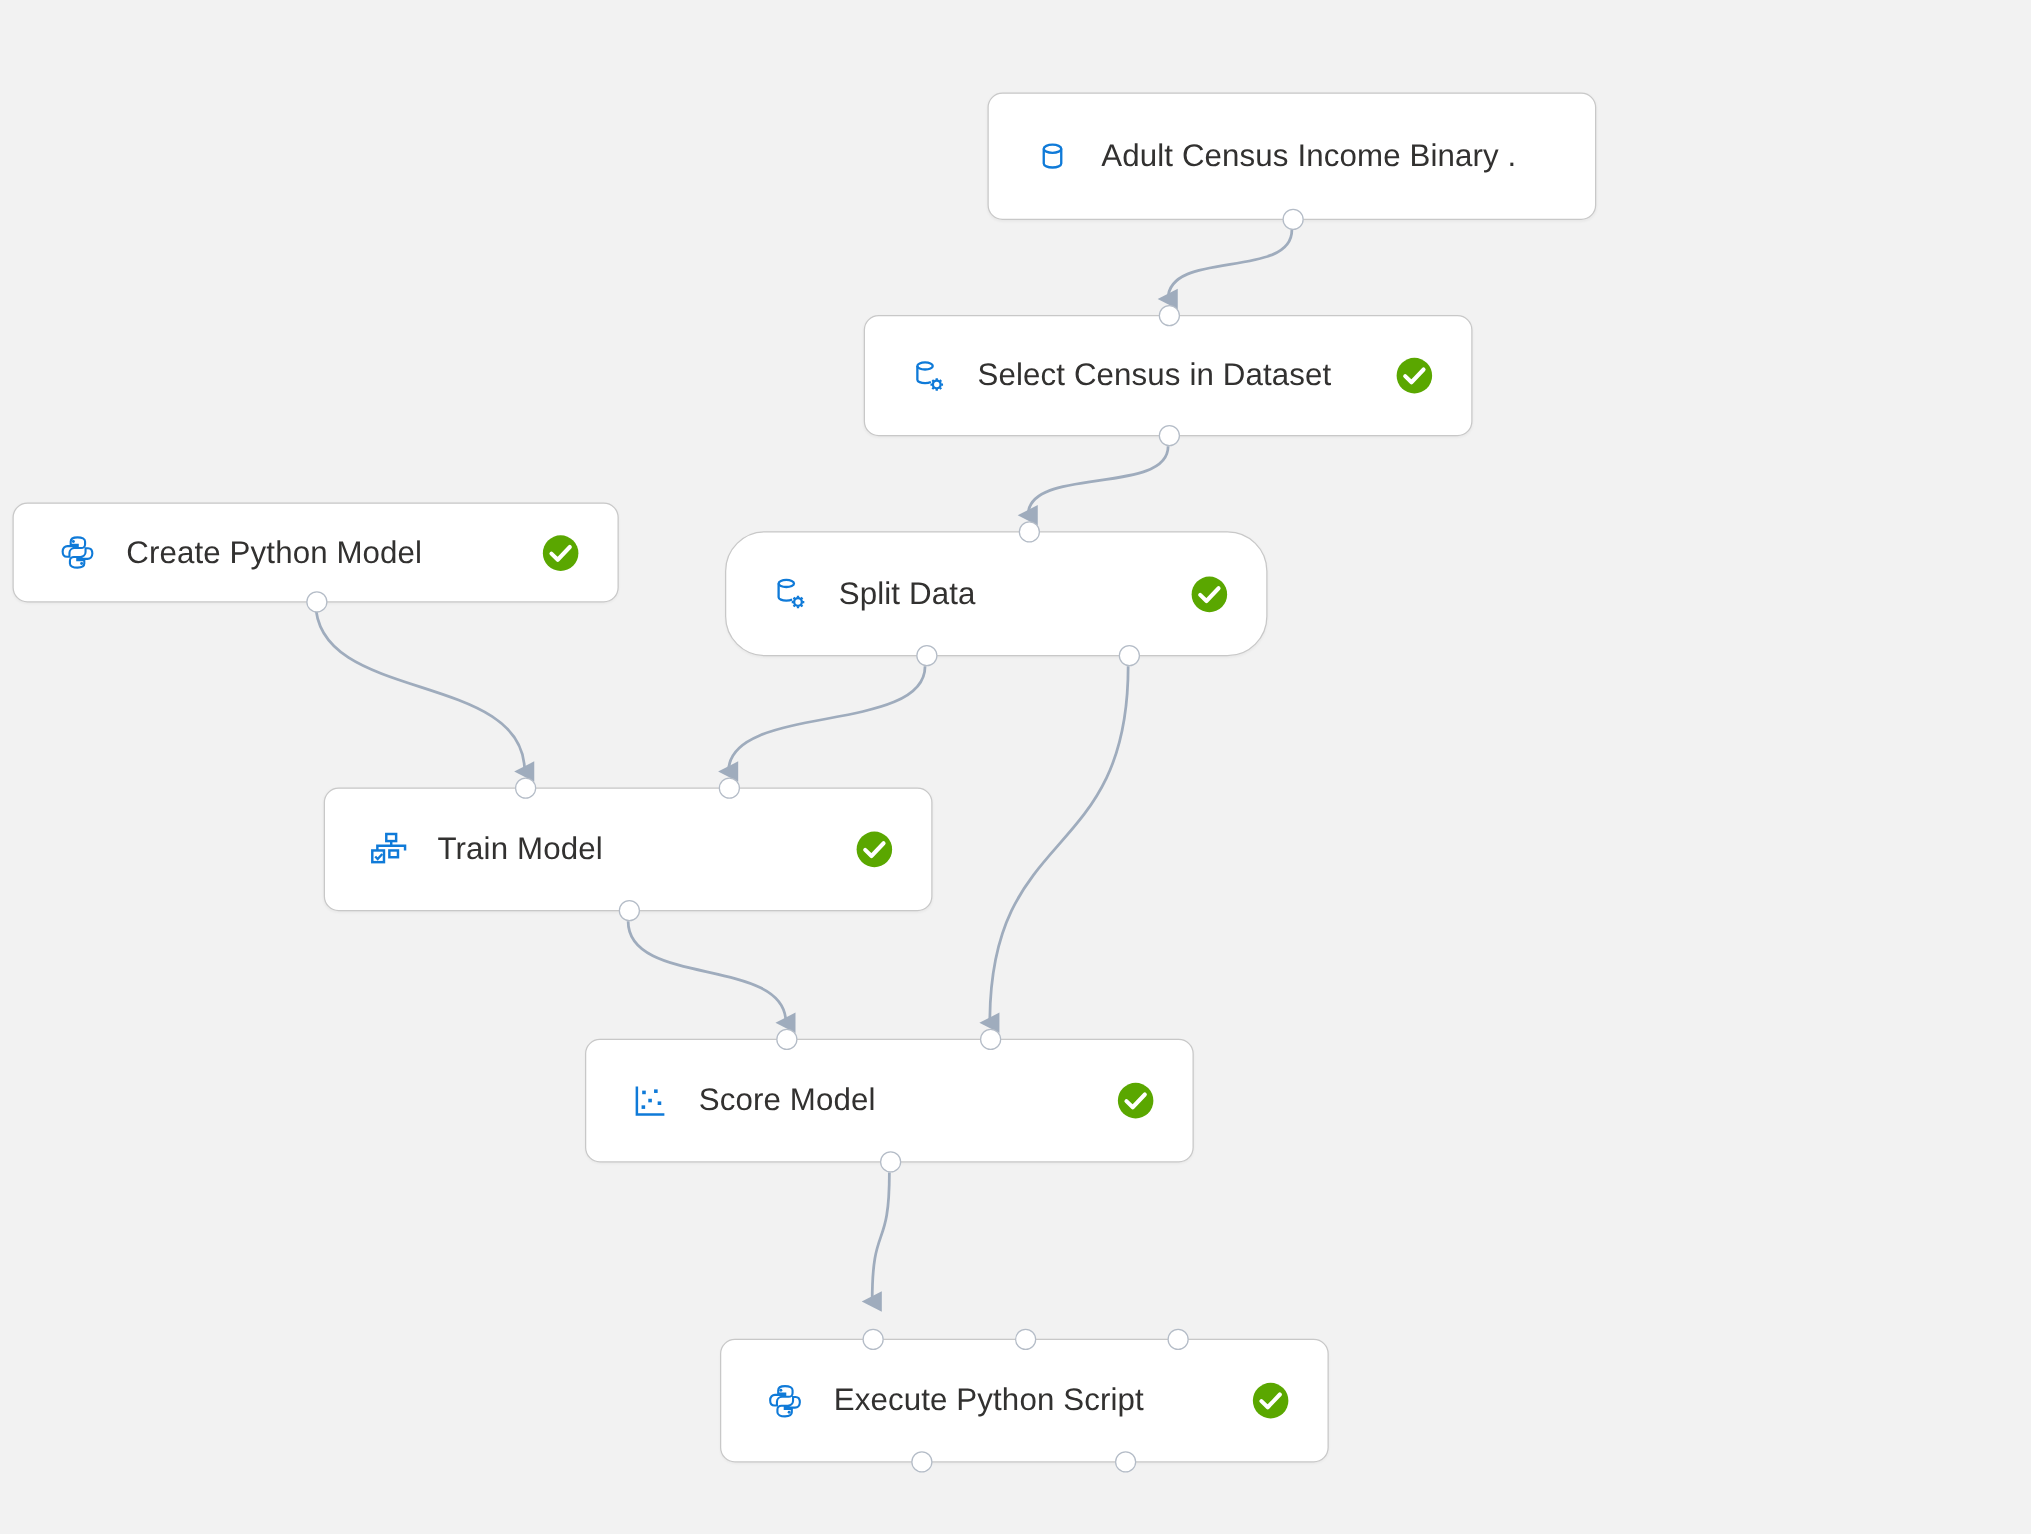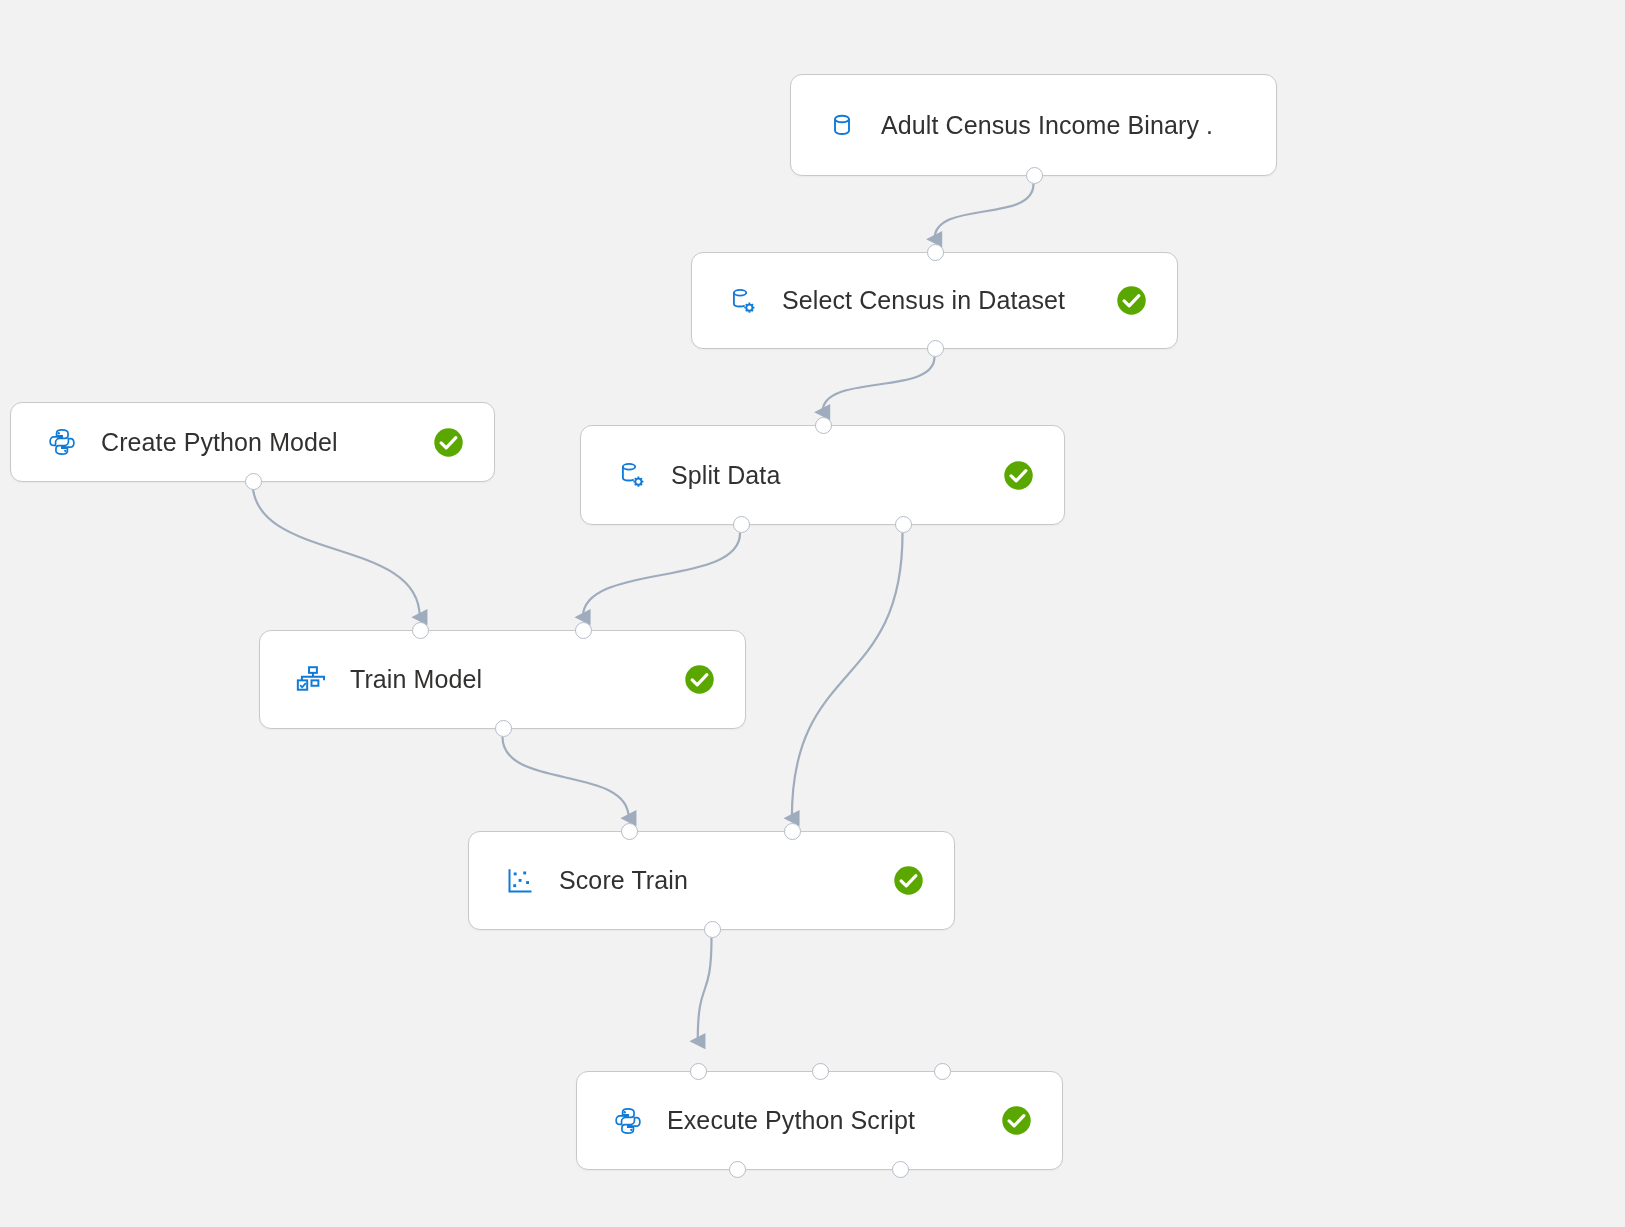--- a/index.html
+++ b/index.html
@@ -128,21 +128,21 @@
         </span>
         <span class="node-label">Create Python Model</span>
         <span class="node-status">
           <svg width="31" height="31" viewBox="0 0 24 24">
             <circle cx="12" cy="12" r="11" fill="#5aa700"></circle>
             <path d="M6.3 12.3 L10.2 16.1 L17.7 8.2" fill="none" stroke="#ffffff" stroke-width="2.5" stroke-linecap="round" stroke-linejoin="round"></path>
           </svg>
         </span>
         <span class="port out" style="left: 234px;"></span>
       </div>
-      <div class="node" style="left: 580px; top: 425px; width: 485px; height: 100px;">
+      <div class="node" style="left: 580px; top: 425px; width: 434px; height: 100px; border-radius: 32px;">
         <span class="node-icon">
           <svg width="32" height="32" viewBox="0 0 26 26" fill="none" stroke="#0f7ad8" stroke-width="1.5">
             <ellipse cx="10.6" cy="6.3" rx="5" ry="2.3"></ellipse>
             <path d="M5.6 6.3 V15.2 C5.6 16.5 7.84 17.5 10.6 17.5 C12.1 17.5 13.45 17.2 14.4 16.75"></path>
             <circle cx="18.2" cy="18.4" r="2.5"></circle>
             <path d="M18.2 14.3 v1.2 M18.2 21.3 v1.2 M14.1 18.4 h1.2 M21.1 18.4 h1.2 M15.3 15.5 l0.85 0.85 M20.25 20.45 l0.85 0.85 M21.1 15.5 l-0.85 0.85 M16.15 20.45 l-0.85 0.85"></path>
           </svg>
         </span>
         <span class="node-label">Split Data</span>
         <span class="node-status">
@@ -180,21 +180,21 @@
         <span class="node-icon">
           <svg width="30" height="30" viewBox="0 0 24 24" fill="none" stroke="#0f7ad8" stroke-width="1.6">
             <path d="M3.6 2.6 V20.4 H21.2"></path>
             <rect x="7.0" y="5.2" width="2.3" height="2.3" fill="#0f7ad8" stroke="none"></rect>
             <rect x="14.6" y="4.4" width="2.3" height="2.3" fill="#0f7ad8" stroke="none"></rect>
             <rect x="10.9" y="10.4" width="2.3" height="2.3" fill="#0f7ad8" stroke="none"></rect>
             <rect x="16.9" y="12.1" width="2.3" height="2.3" fill="#0f7ad8" stroke="none"></rect>
             <rect x="6.6" y="14.6" width="2.3" height="2.3" fill="#0f7ad8" stroke="none"></rect>
           </svg>
         </span>
-        <span class="node-label">Score Train</span>
+        <span class="node-label">Score Model</span>
         <span class="node-status">
           <svg width="31" height="31" viewBox="0 0 24 24">
             <circle cx="12" cy="12" r="11" fill="#5aa700"></circle>
             <path d="M6.3 12.3 L10.2 16.1 L17.7 8.2" fill="none" stroke="#ffffff" stroke-width="2.5" stroke-linecap="round" stroke-linejoin="round"></path>
           </svg>
         </span>
         <span class="port in" style="left: 152.21px;"></span>
         <span class="port in" style="left: 315.355px;"></span>
         <span class="port out" style="left: 235px;"></span>
       </div>

